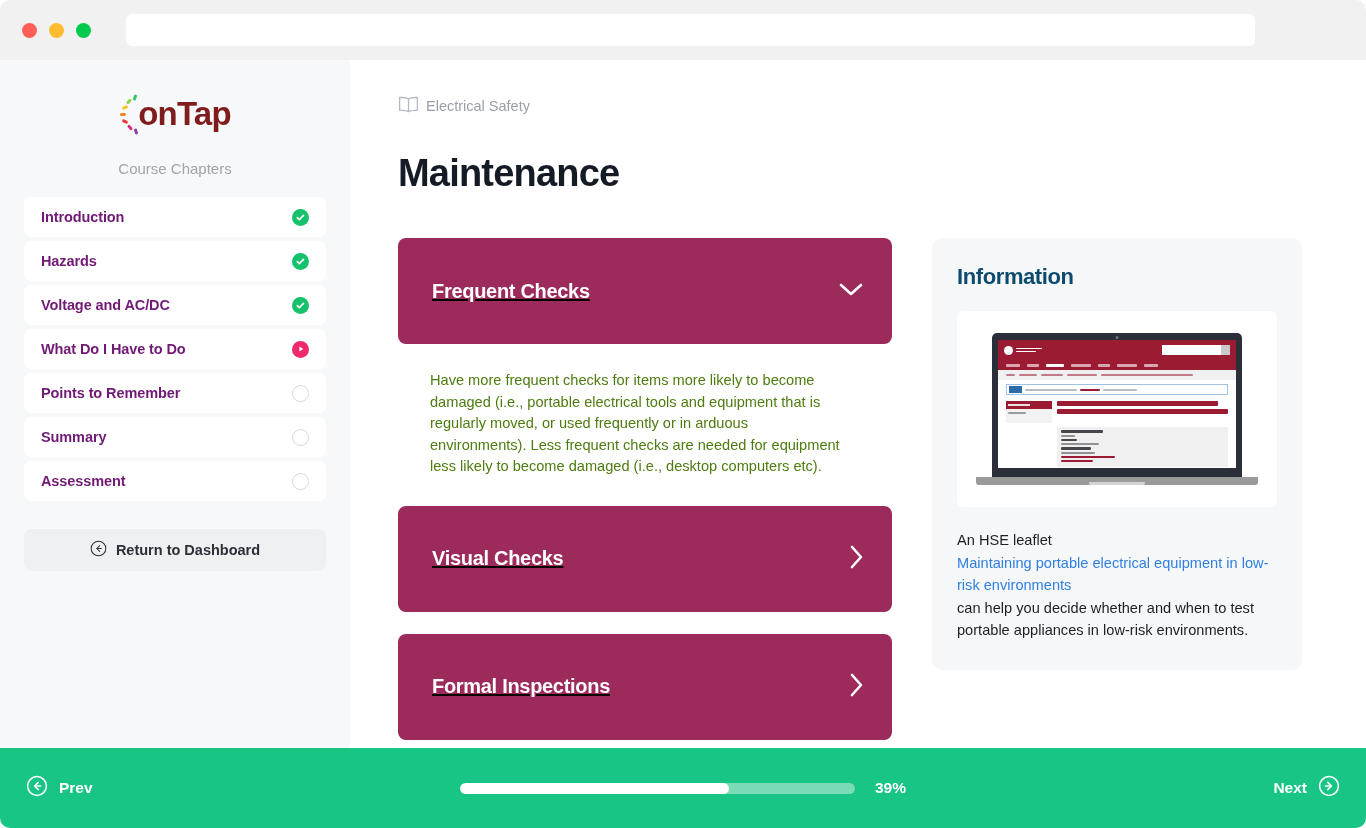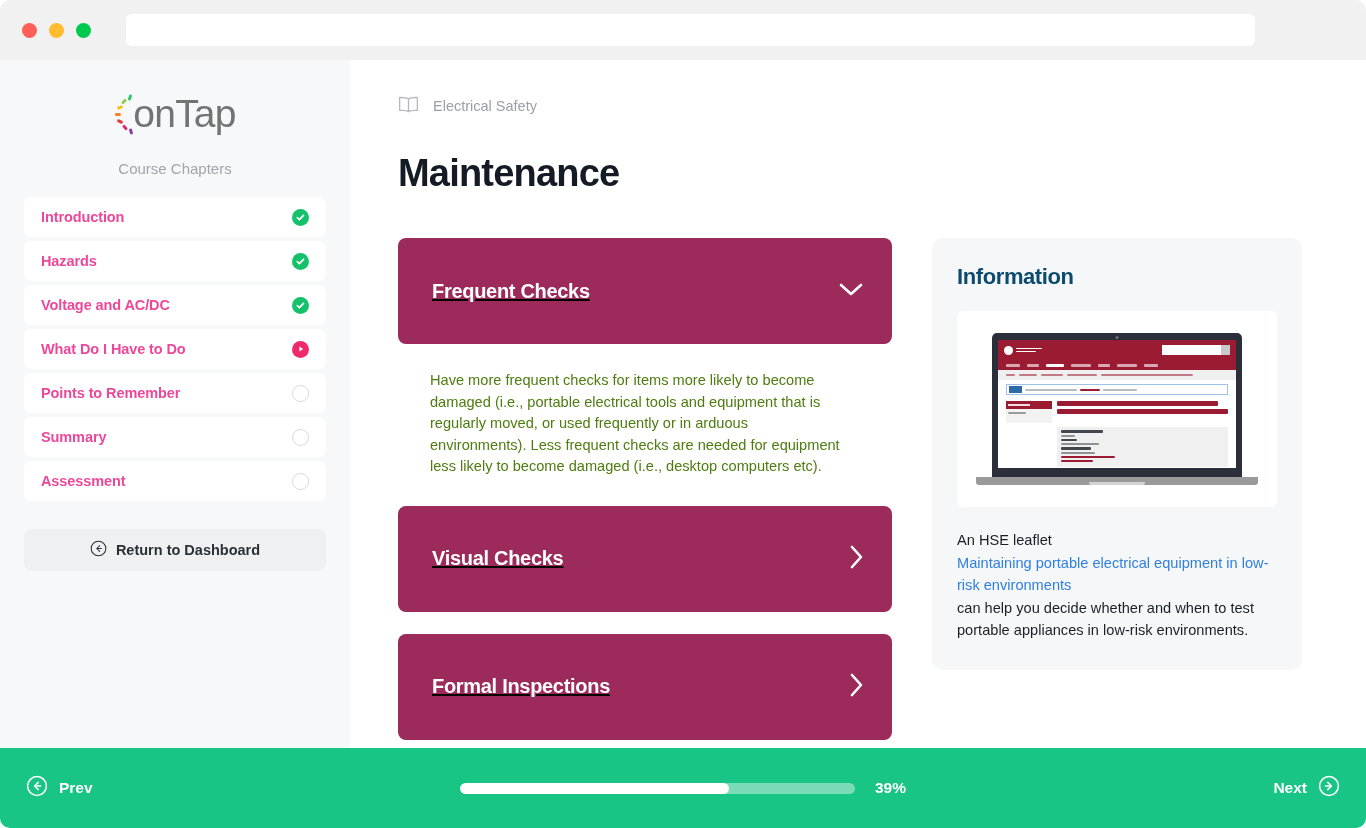--- a/index.html
+++ b/index.html
@@ -81,24 +81,24 @@
   }
   .logo-rays { position: relative; width: 22px; height: 40px; }
   .ray {
     position: absolute;
     width: 6px;
     height: 3px;
     border-radius: 1.5px;
     transform-origin: center;
   }
   .logo-text {
-    font-size: 39px;
-    font-weight: 400;
+    font-size: 33px;
+    font-weight: 700;
     letter-spacing: -0.8px;
-    color: #737373;
+    color: #7f1d1d;
     margin-left: -3px;
     font-family: "Liberation Sans", sans-serif;
   }
 
   .chapters-title {
     text-align: center;
     color: #a0a4ab;
     font-size: 15px;
     font-weight: 500;
     margin-top: 18px;
@@ -113,21 +113,21 @@
     margin-bottom: 4px;
     display: flex;
     align-items: center;
     justify-content: space-between;
     padding: 0 17px;
     cursor: pointer;
   }
   .chapter-label {
     font-size: 14.5px;
     font-weight: 700;
-    color: #ec4899;
+    color: #701a75;
     letter-spacing: -0.1px;
   }
   .status {
     width: 17px; height: 17px;
     border-radius: 50%;
     flex: 0 0 17px;
     display: flex;
     align-items: center;
     justify-content: center;
   }
@@ -159,21 +159,21 @@
     height: 768px;
     position: relative;
     overflow: hidden;
     background: #ffffff;
     padding: 36px 48px 0 48px;
   }
 
   .breadcrumb {
     display: flex;
     align-items: center;
-    gap: 14px;
+    gap: 7px;
     color: #9aa0a8;
     font-size: 14.5px;
     font-weight: 500;
   }
 
   .page-title {
     margin-top: 36px;
     font-size: 38px;
     font-weight: 700;
     color: #141b24;

